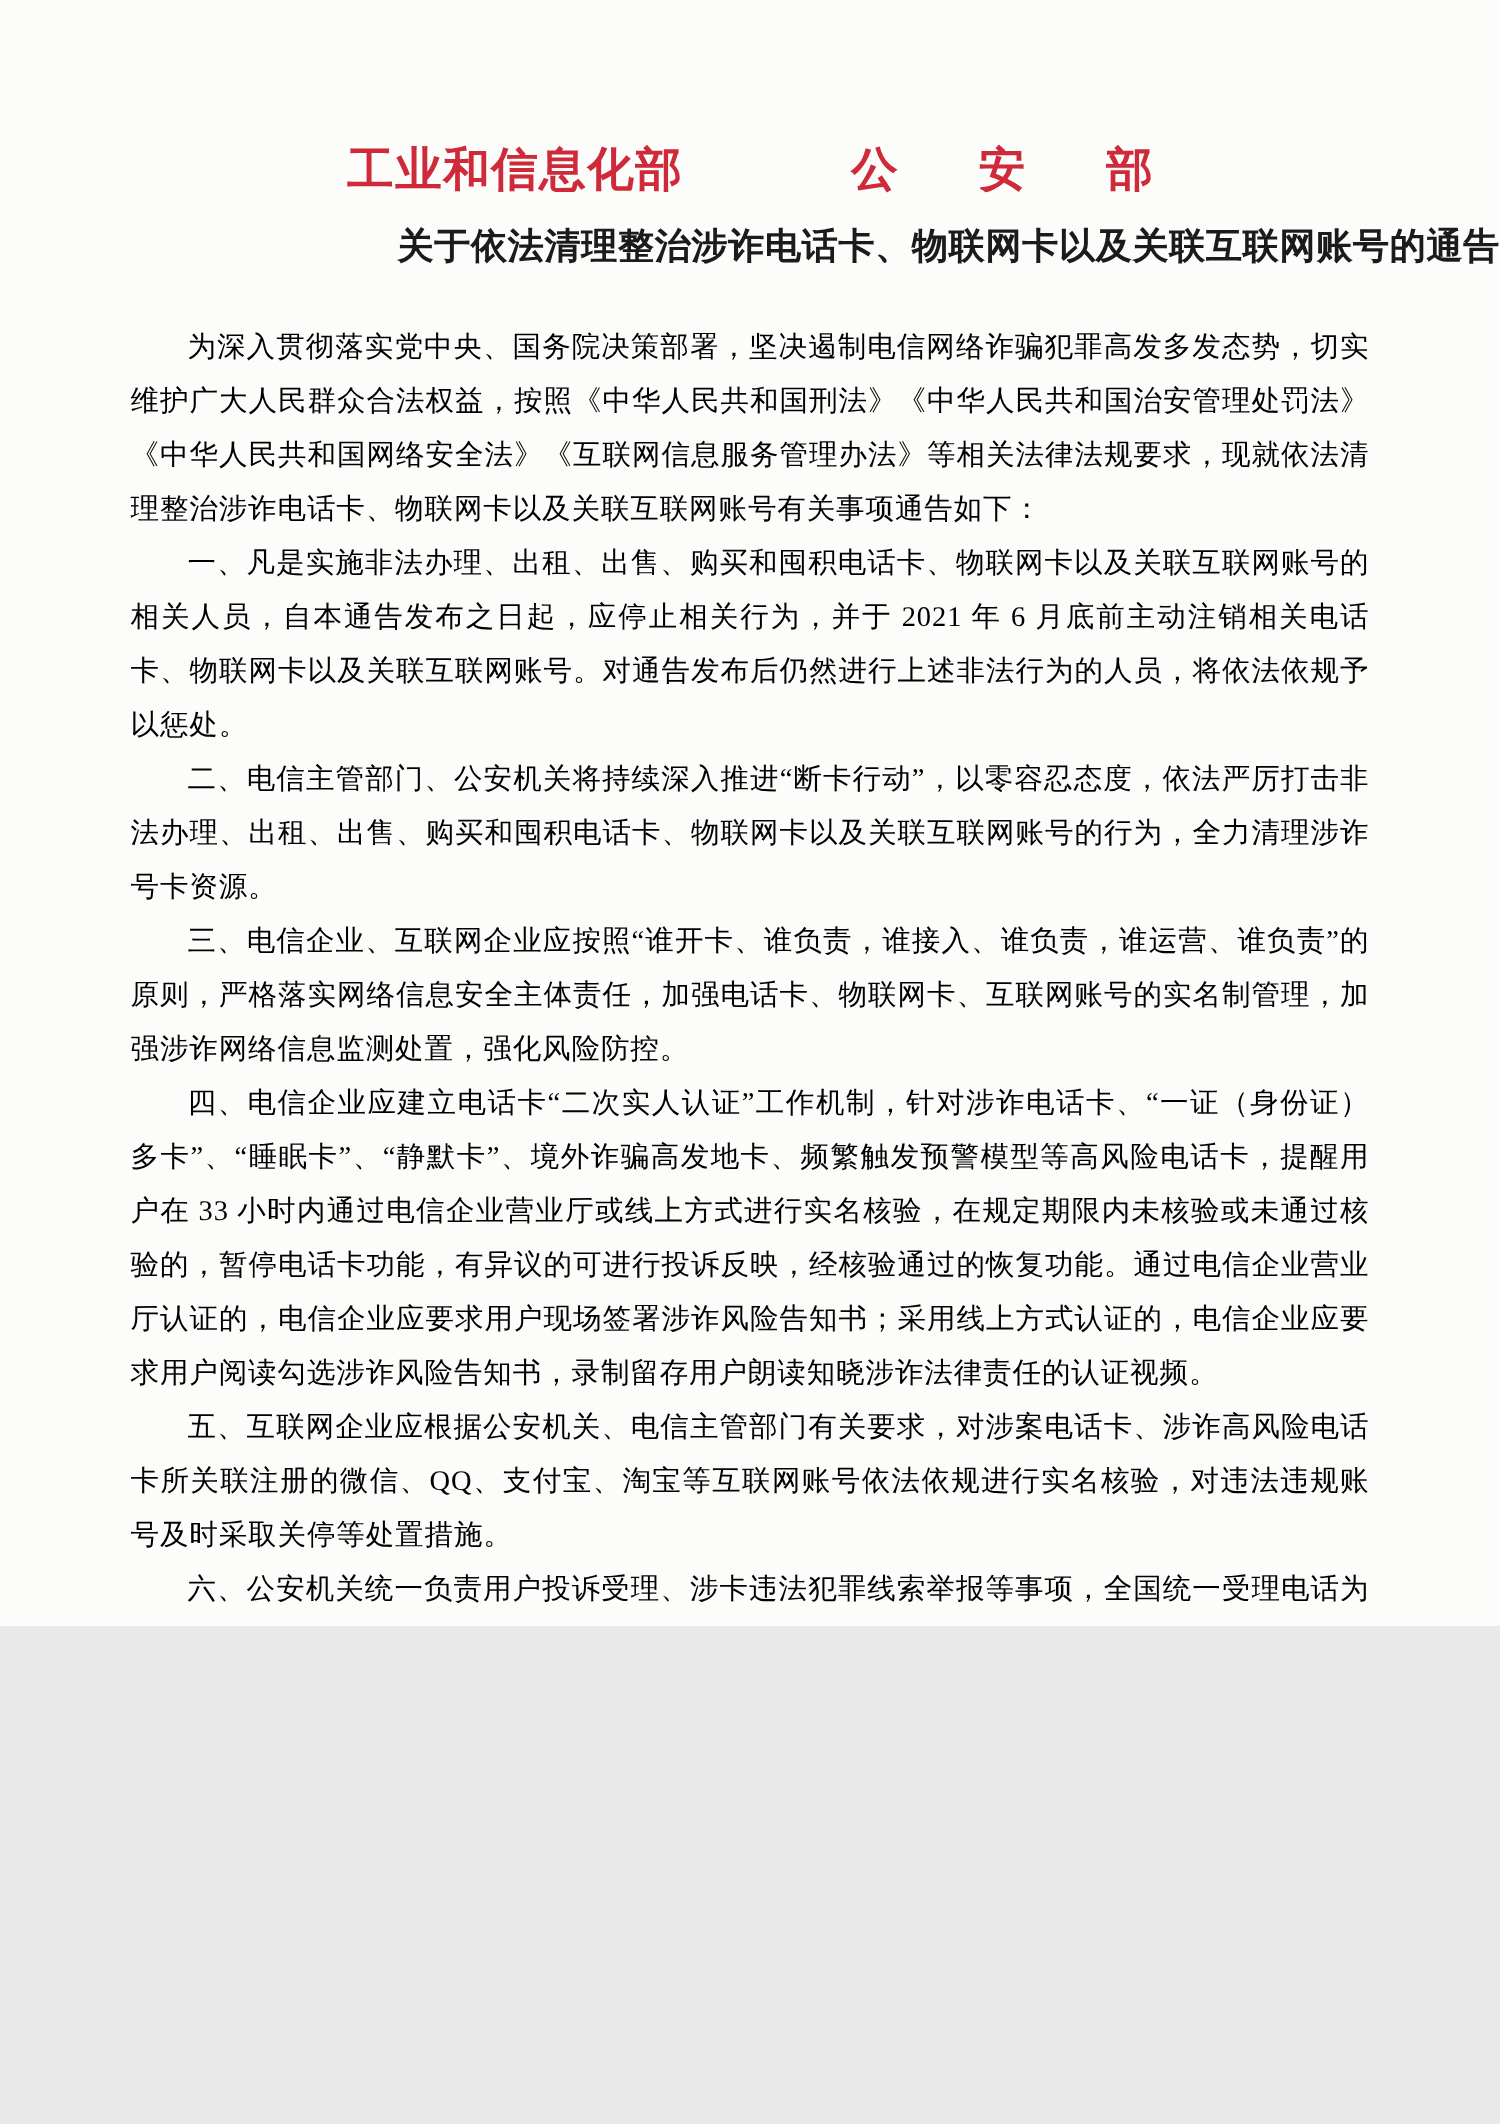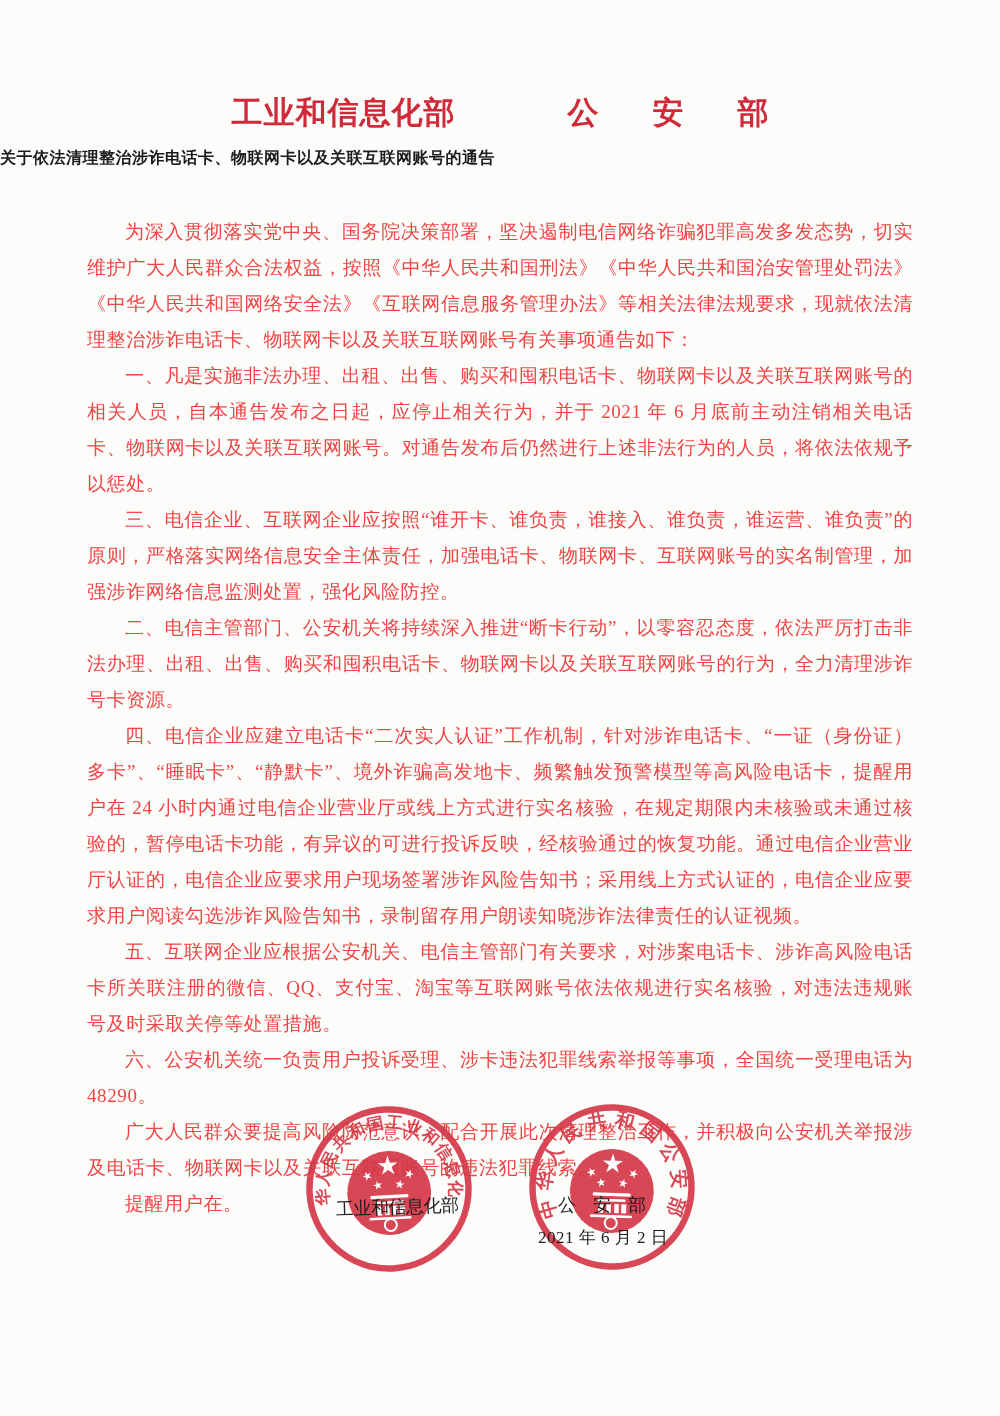--- a/index.html
+++ b/index.html
@@ -2,21 +2,21 @@
 <html><head>
 <meta charset="utf-8">
 <style>
   html,body { margin:0; padding:0; }
   body {
     font-family: "Liberation Serif", "DejaVu Serif", serif;
     background:#e9e9e9;
   }
   .page {
     position:relative;
-    width:1000px; height:1416px;
+    width:1000px; height:1084px;
     margin:0 auto;
     background:#fcfcfa;
     overflow:hidden;
     color:#262626;
   }
 
   
   .header-row {
     position:absolute; top:92px; left:0; width:100%;
     display:flex; justify-content:center; align-items:baseline; gap:112px;
@@ -26,32 +26,32 @@
   }
   .ministry-spread {
     letter-spacing:54px;
     margin-right:-54px;
   }
 
   
   .notice-title {
     position:absolute; top:148px; left:0; width:100%;
     margin:0;
-    text-align:left;
-    font-size:16px; font-weight:bold;
+    text-align:right;
+    font-size:24px; font-weight:bold;
     letter-spacing:0.5px;
     color:#1b1b1b;
   }
 
   
   .notice-body {
     position:absolute; top:214px; left:87px; width:826px;
     font-size:19px; line-height:36px;
     letter-spacing:0.6px;
-    color:#ef4444;
+    color:#000000;
     text-align:justify;
   }
   .notice-body p { margin:0; text-indent:2em; }
 
   
   .seal {
     position:absolute;
     width:168px; height:168px;
     opacity:0.92;
   }
@@ -86,23 +86,23 @@
   <div class="header-row">
     <span>工业和信息化部</span>
     <span class="ministry-spread">公安部</span>
   </div>
 
   <h1 class="notice-title">关于依法清理整治涉诈电话卡、物联网卡以及关联互联网账号的通告</h1>
 
   <section class="notice-body">
     <p>为深入贯彻落实党中央、国务院决策部署，坚决遏制电信网络诈骗犯罪高发多发态势，切实维护广大人民群众合法权益，按照《中华人民共和国刑法》《中华人民共和国治安管理处罚法》《中华人民共和国网络安全法》《互联网信息服务管理办法》等相关法律法规要求，现就依法清理整治涉诈电话卡、物联网卡以及关联互联网账号有关事项通告如下：</p>
     <p>一、凡是实施非法办理、出租、出售、购买和囤积电话卡、物联网卡以及关联互联网账号的相关人员，自本通告发布之日起，应停止相关行为，并于 2021 年 6 月底前主动注销相关电话卡、物联网卡以及关联互联网账号。对通告发布后仍然进行上述非法行为的人员，将依法依规予以惩处。</p>
+    <p>二、电信主管部门、公安机关将持续深入推进“断卡行动”，以零容忍态度，依法严厉打击非法办理、出租、出售、购买和囤积电话卡、物联网卡以及关联互联网账号的行为，全力清理涉诈号卡资源。</p>
     <p>三、电信企业、互联网企业应按照“谁开卡、谁负责，谁接入、谁负责，谁运营、谁负责”的原则，严格落实网络信息安全主体责任，加强电话卡、物联网卡、互联网账号的实名制管理，加强涉诈网络信息监测处置，强化风险防控。</p>
-    <p>二、电信主管部门、公安机关将持续深入推进“断卡行动”，以零容忍态度，依法严厉打击非法办理、出租、出售、购买和囤积电话卡、物联网卡以及关联互联网账号的行为，全力清理涉诈号卡资源。</p>
-    <p>四、电信企业应建立电话卡“二次实人认证”工作机制，针对涉诈电话卡、“一证（身份证）多卡”、“睡眠卡”、“静默卡”、境外诈骗高发地卡、频繁触发预警模型等高风险电话卡，提醒用户在 24 小时内通过电信企业营业厅或线上方式进行实名核验，在规定期限内未核验或未通过核验的，暂停电话卡功能，有异议的可进行投诉反映，经核验通过的恢复功能。通过电信企业营业厅认证的，电信企业应要求用户现场签署涉诈风险告知书；采用线上方式认证的，电信企业应要求用户阅读勾选涉诈风险告知书，录制留存用户朗读知晓涉诈法律责任的认证视频。</p>
+    <p>四、电信企业应建立电话卡“二次实人认证”工作机制，针对涉诈电话卡、“一证（身份证）多卡”、“睡眠卡”、“静默卡”、境外诈骗高发地卡、频繁触发预警模型等高风险电话卡，提醒用户在 33 小时内通过电信企业营业厅或线上方式进行实名核验，在规定期限内未核验或未通过核验的，暂停电话卡功能，有异议的可进行投诉反映，经核验通过的恢复功能。通过电信企业营业厅认证的，电信企业应要求用户现场签署涉诈风险告知书；采用线上方式认证的，电信企业应要求用户阅读勾选涉诈风险告知书，录制留存用户朗读知晓涉诈法律责任的认证视频。</p>
     <p>五、互联网企业应根据公安机关、电信主管部门有关要求，对涉案电话卡、涉诈高风险电话卡所关联注册的微信、QQ、支付宝、淘宝等互联网账号依法依规进行实名核验，对违法违规账号及时采取关停等处置措施。</p>
     <p>六、公安机关统一负责用户投诉受理、涉卡违法犯罪线索举报等事项，全国统一受理电话为 48290。</p>
     <p>广大人民群众要提高风险防范意识，配合开展此次清理整治工作，并积极向公安机关举报涉及电话卡、物联网卡以及关联互联网账号的违法犯罪线索。</p>
     <p>提醒用户在。</p>
   </section>
 
   <div class="seal seal-miit">
     <svg viewBox="0 0 168 168">
       <defs>
         <path id="star-l" d="M0 -1 L0.2245 -0.309 L0.951 -0.309 L0.3633 0.1181 L0.5878 0.809 L0 0.3819 L-0.5878 0.809 L-0.3633 0.1181 L-0.951 -0.309 L-0.2245 -0.309 Z"></path>

